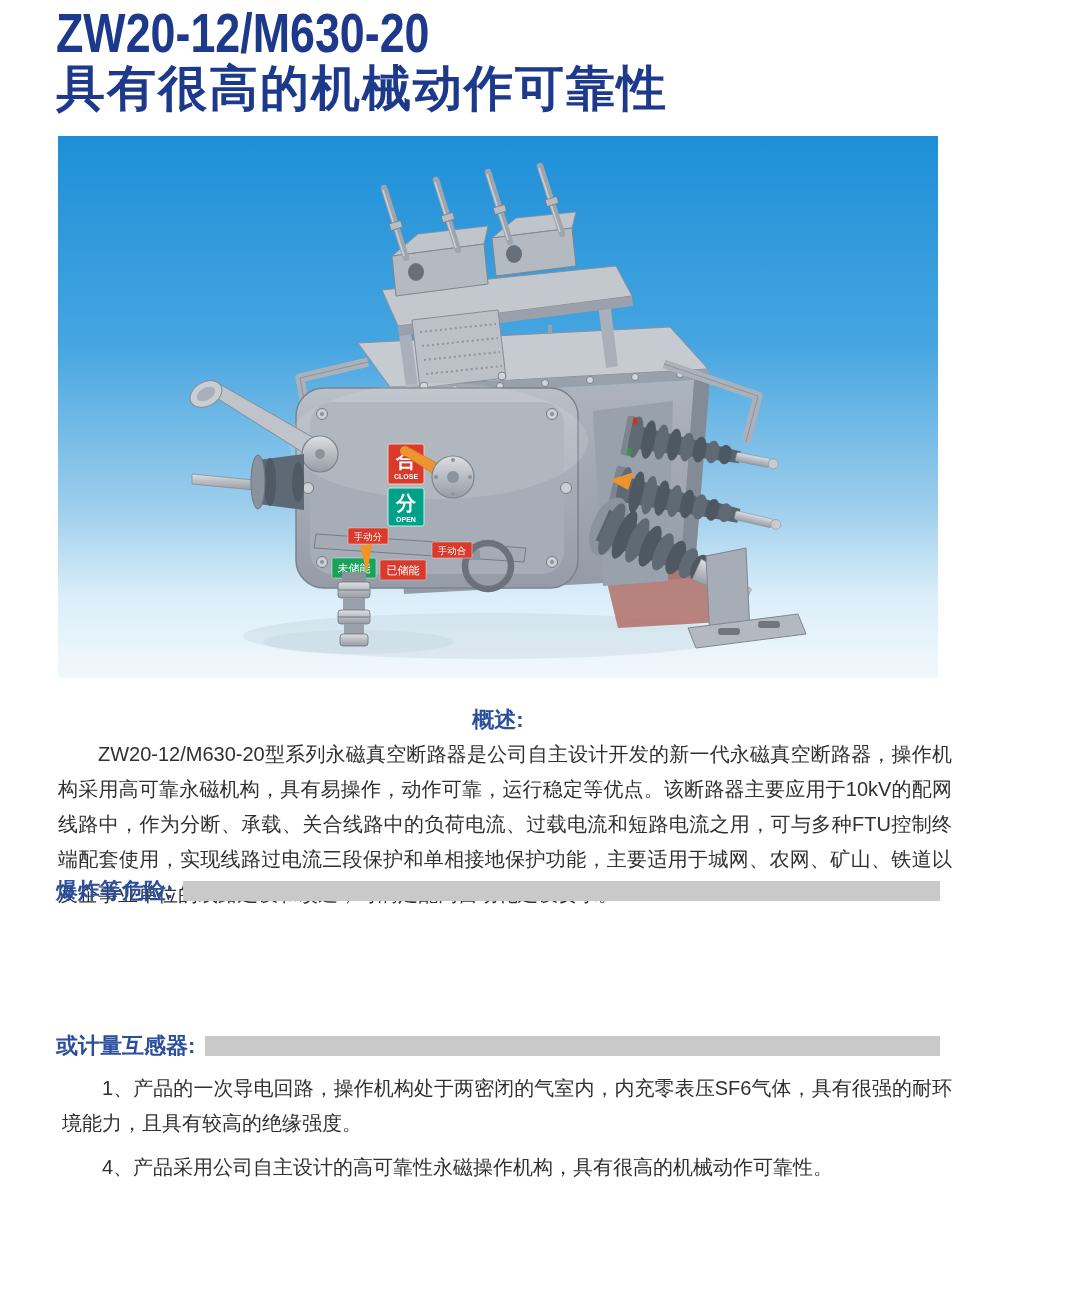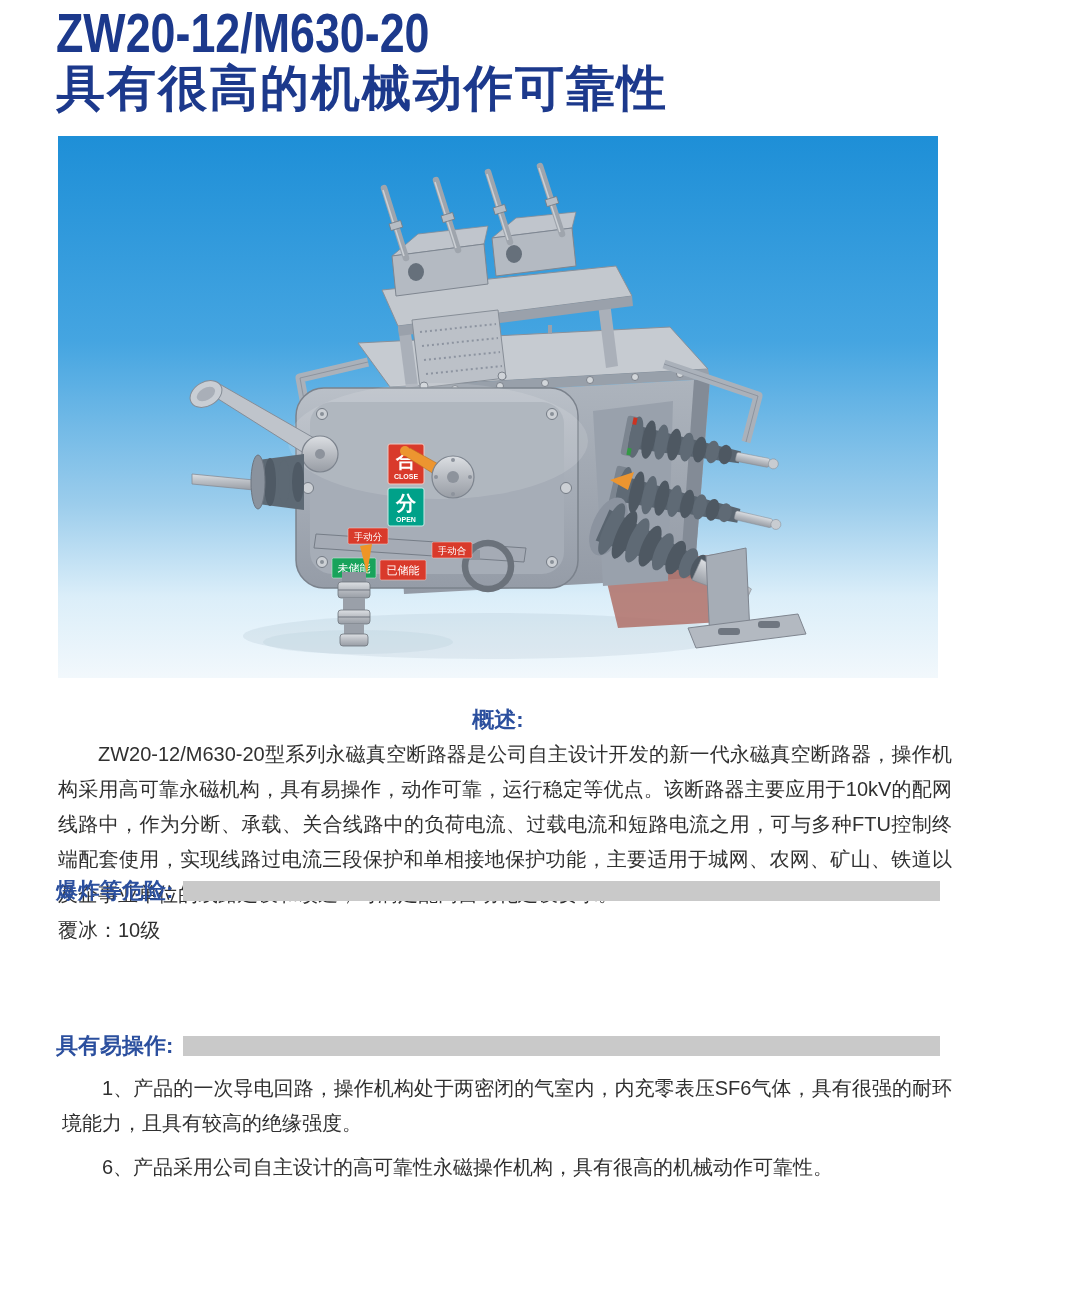--- a/index.html
+++ b/index.html
@@ -309,25 +309,24 @@
     <span class="t">概述:</span>
     <span class="bar"></span>
   </div>
   <p class="para" id="overview-par">ZW20-12/M630-20型系列永磁真空断路器是公司自主设计开发的新一代永磁真空断路器，操作机构采用高可靠永磁机构，具有易操作，动作可靠，运行稳定等优点。该断路器主要应用于10kV的配网线路中，作为分断、承载、关合线路中的负荷电流、过载电流和短路电流之用，可与多种FTU控制终端配套使用，实现线路过电流三段保护和单相接地保护功能，主要适用于城网、农网、矿山、铁道以及企事业单位的线路建设和改造，可满足配网自动化建设要求。</p>
 
   <div class="sec-head" id="head-env">
     <span class="t">爆炸等危险:</span>
     <span class="bar"></span>
   </div>
   <div class="env-list">
-    <div class="env-item">覆冰：10级</div>
   </div>
 
   <div class="sec-head" id="head-features">
-    <span class="t">具有易操作:</span>
+    <span class="t">或计量互感器:</span>
     <span class="bar"></span>
   </div>
   <div class="features">
     <p>1、产品的一次导电回路，操作机构处于两密闭的气室内，内充零表压SF6气体，具有很强的耐环境能力，且具有较高的绝缘强度。</p>
-    <p>6、产品采用公司自主设计的高可靠性永磁操作机构，具有很高的机械动作可靠性。</p>
+    <p>4、产品采用公司自主设计的高可靠性永磁操作机构，具有很高的机械动作可靠性。</p>
   </div>
 
 </div>
 
 </body></html>

